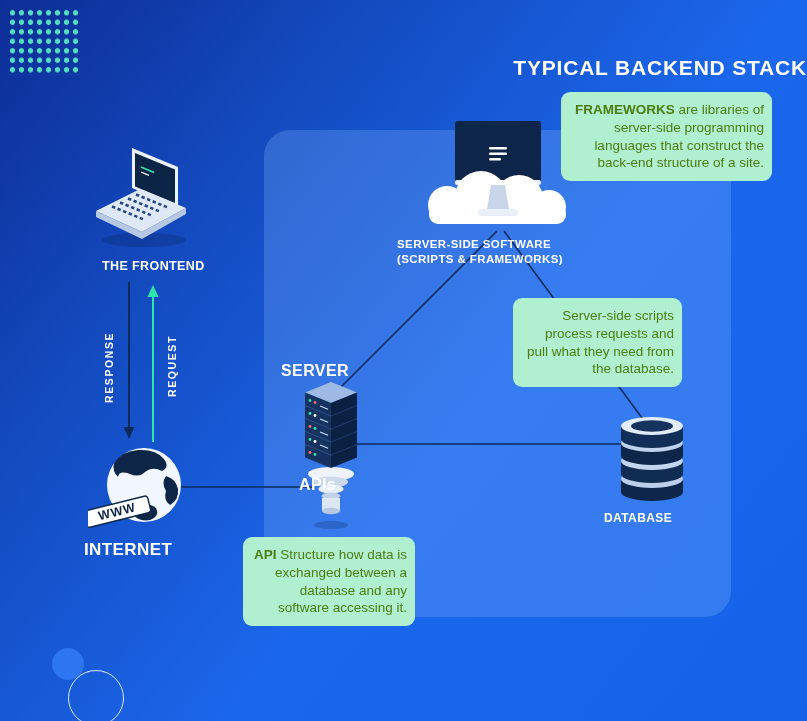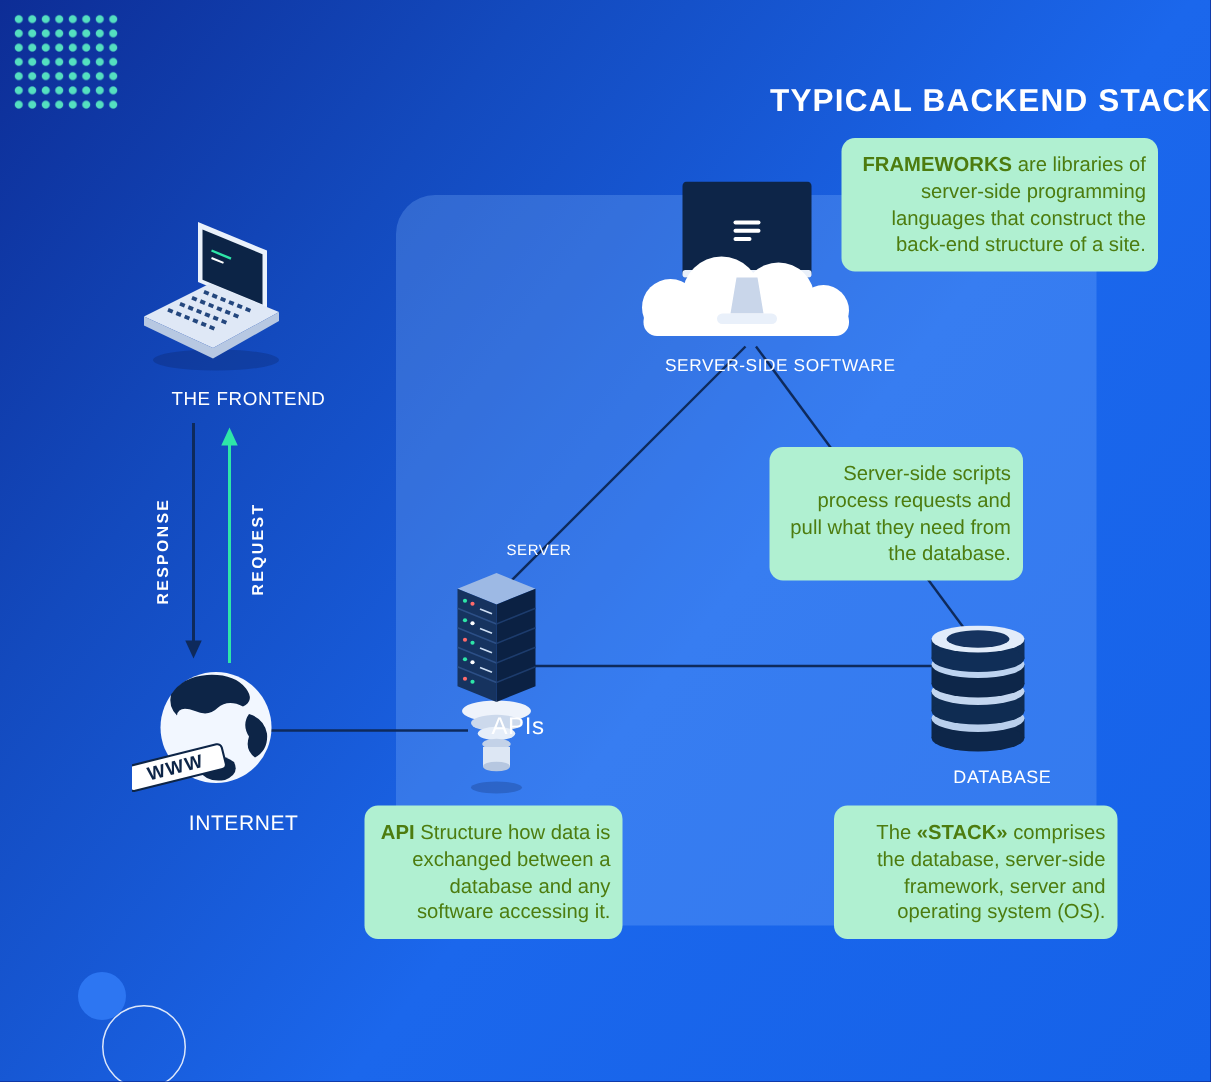--- a/index.html
+++ b/index.html
@@ -14,24 +14,24 @@
   .panel { position:absolute; left:264px; top:130px; width:467px; height:487px;
     border-radius:26px; background:rgba(133,186,255,0.27); }
   svg.connections { position:absolute; left:0; top:0; }
   .illo { position:absolute; }
   .laptop-illo { left:86px; top:148px; width:112px; height:102px; }
   .globe-illo { left:88px; top:443px; width:102px; height:96px; }
   .server-illo { left:298px; top:380px; width:66px; height:150px; }
   .monitor-illo { left:421px; top:121px; width:152px; height:112px; }
   .database-illo { left:614px; top:417px; width:76px; height:92px; }
   .arrows-illo { left:100px; top:272px; width:92px; height:180px; }
-  .label { position:absolute; color:#ffffff; font-weight:normal; text-align:right; letter-spacing:0.4px; }
+  .label { position:absolute; color:#ffffff; font-weight:bold; text-align:left; letter-spacing:0.4px; }
   .frontend-label { left:102px; top:259px; width:115px; font-size:12.5px; }
-  .internet-label { left:84px; top:540px; width:115px; font-size:14px; }
-  .server-label { left:281px; top:362px; width:100px; font-size:10px; }
+  .internet-label { left:84px; top:540px; width:115px; font-size:17px; }
+  .server-label { left:281px; top:362px; width:100px; font-size:16px; }
   .apis-label { left:299px; top:476px; width:64px; font-size:16px; }
   .database-label { left:604px; top:511px; width:97px; font-size:12px; }
   .software-label { left:397px; top:237px; width:200px; font-size:11.5px; line-height:1.32; }
   .vlabel { position:absolute; writing-mode:vertical-rl; transform:rotate(180deg);
     color:#ffffff; font-weight:bold; font-size:10.5px; letter-spacing:1.6px; text-align:center; }
   .response-label { left:103px; top:303px; height:128px; }
   .request-label { left:166px; top:300px; height:132px; }
   .callout { position:absolute; background:#b0f0d1; color:#4d7c0f; border-radius:9px;
     font-size:13.5px; line-height:1.32; text-align:right; padding:9px 8px; }
   .callout b { font-weight:bold; }
@@ -124,20 +124,21 @@
         <circle cx="98" cy="78" r="24"></circle>
         <circle cx="128" cy="86" r="17"></circle>
         <rect x="8" y="84" width="137" height="19" rx="9"></rect>
       </g>
       <polygon points="70,64 84,64 88,88 66,88" fill="#c9d6ea"></polygon>
       <rect x="57" y="88" width="40" height="7" rx="3.5" fill="#e9f0fa"></rect>
     </svg>
   </div>
   <div class="label software-label">
     <div>SERVER-SIDE SOFTWARE</div>
+    <div>(SCRIPTS &amp; FRAMEWORKS)</div>
   </div>
 
   <div class="label server-label">SERVER</div>
   <div class="illo server-illo">
     <svg viewBox="0 0 66 150" width="66" height="150">
       <ellipse cx="33" cy="145" rx="17" ry="4" fill="rgba(8,25,70,0.22)"></ellipse>
       <g>
         <ellipse cx="33" cy="94" rx="23" ry="7" fill="#eef3fb"></ellipse>
         <ellipse cx="33" cy="102" rx="17" ry="5.5" fill="#ccd9ec"></ellipse>
         <ellipse cx="33" cy="109" rx="12.5" ry="4.5" fill="#e6eef9"></ellipse>
@@ -203,20 +204,17 @@
 
   <div class="callout callout-frameworks">
     <b>FRAMEWORKS</b><span> are libraries of server-side programming languages that construct the back-end structure of a site.</span>
   </div>
   <div class="callout callout-scripts">
     <span>Server-side scripts process requests and pull what they need from the database.</span>
   </div>
   <div class="callout callout-api">
     <b>API</b><span> Structure how data is exchanged between a database and any software accessing it.</span>
   </div>
-  <div class="callout callout-stack">
-    <span>The </span><b>«STACK»</b><span> comprises the database, server-side framework, server and operating system (OS).</span>
-  </div>
 
   <div class="circle-filled"></div>
   <div class="circle-outline"></div>
 
 </div>
 
 </body></html>

